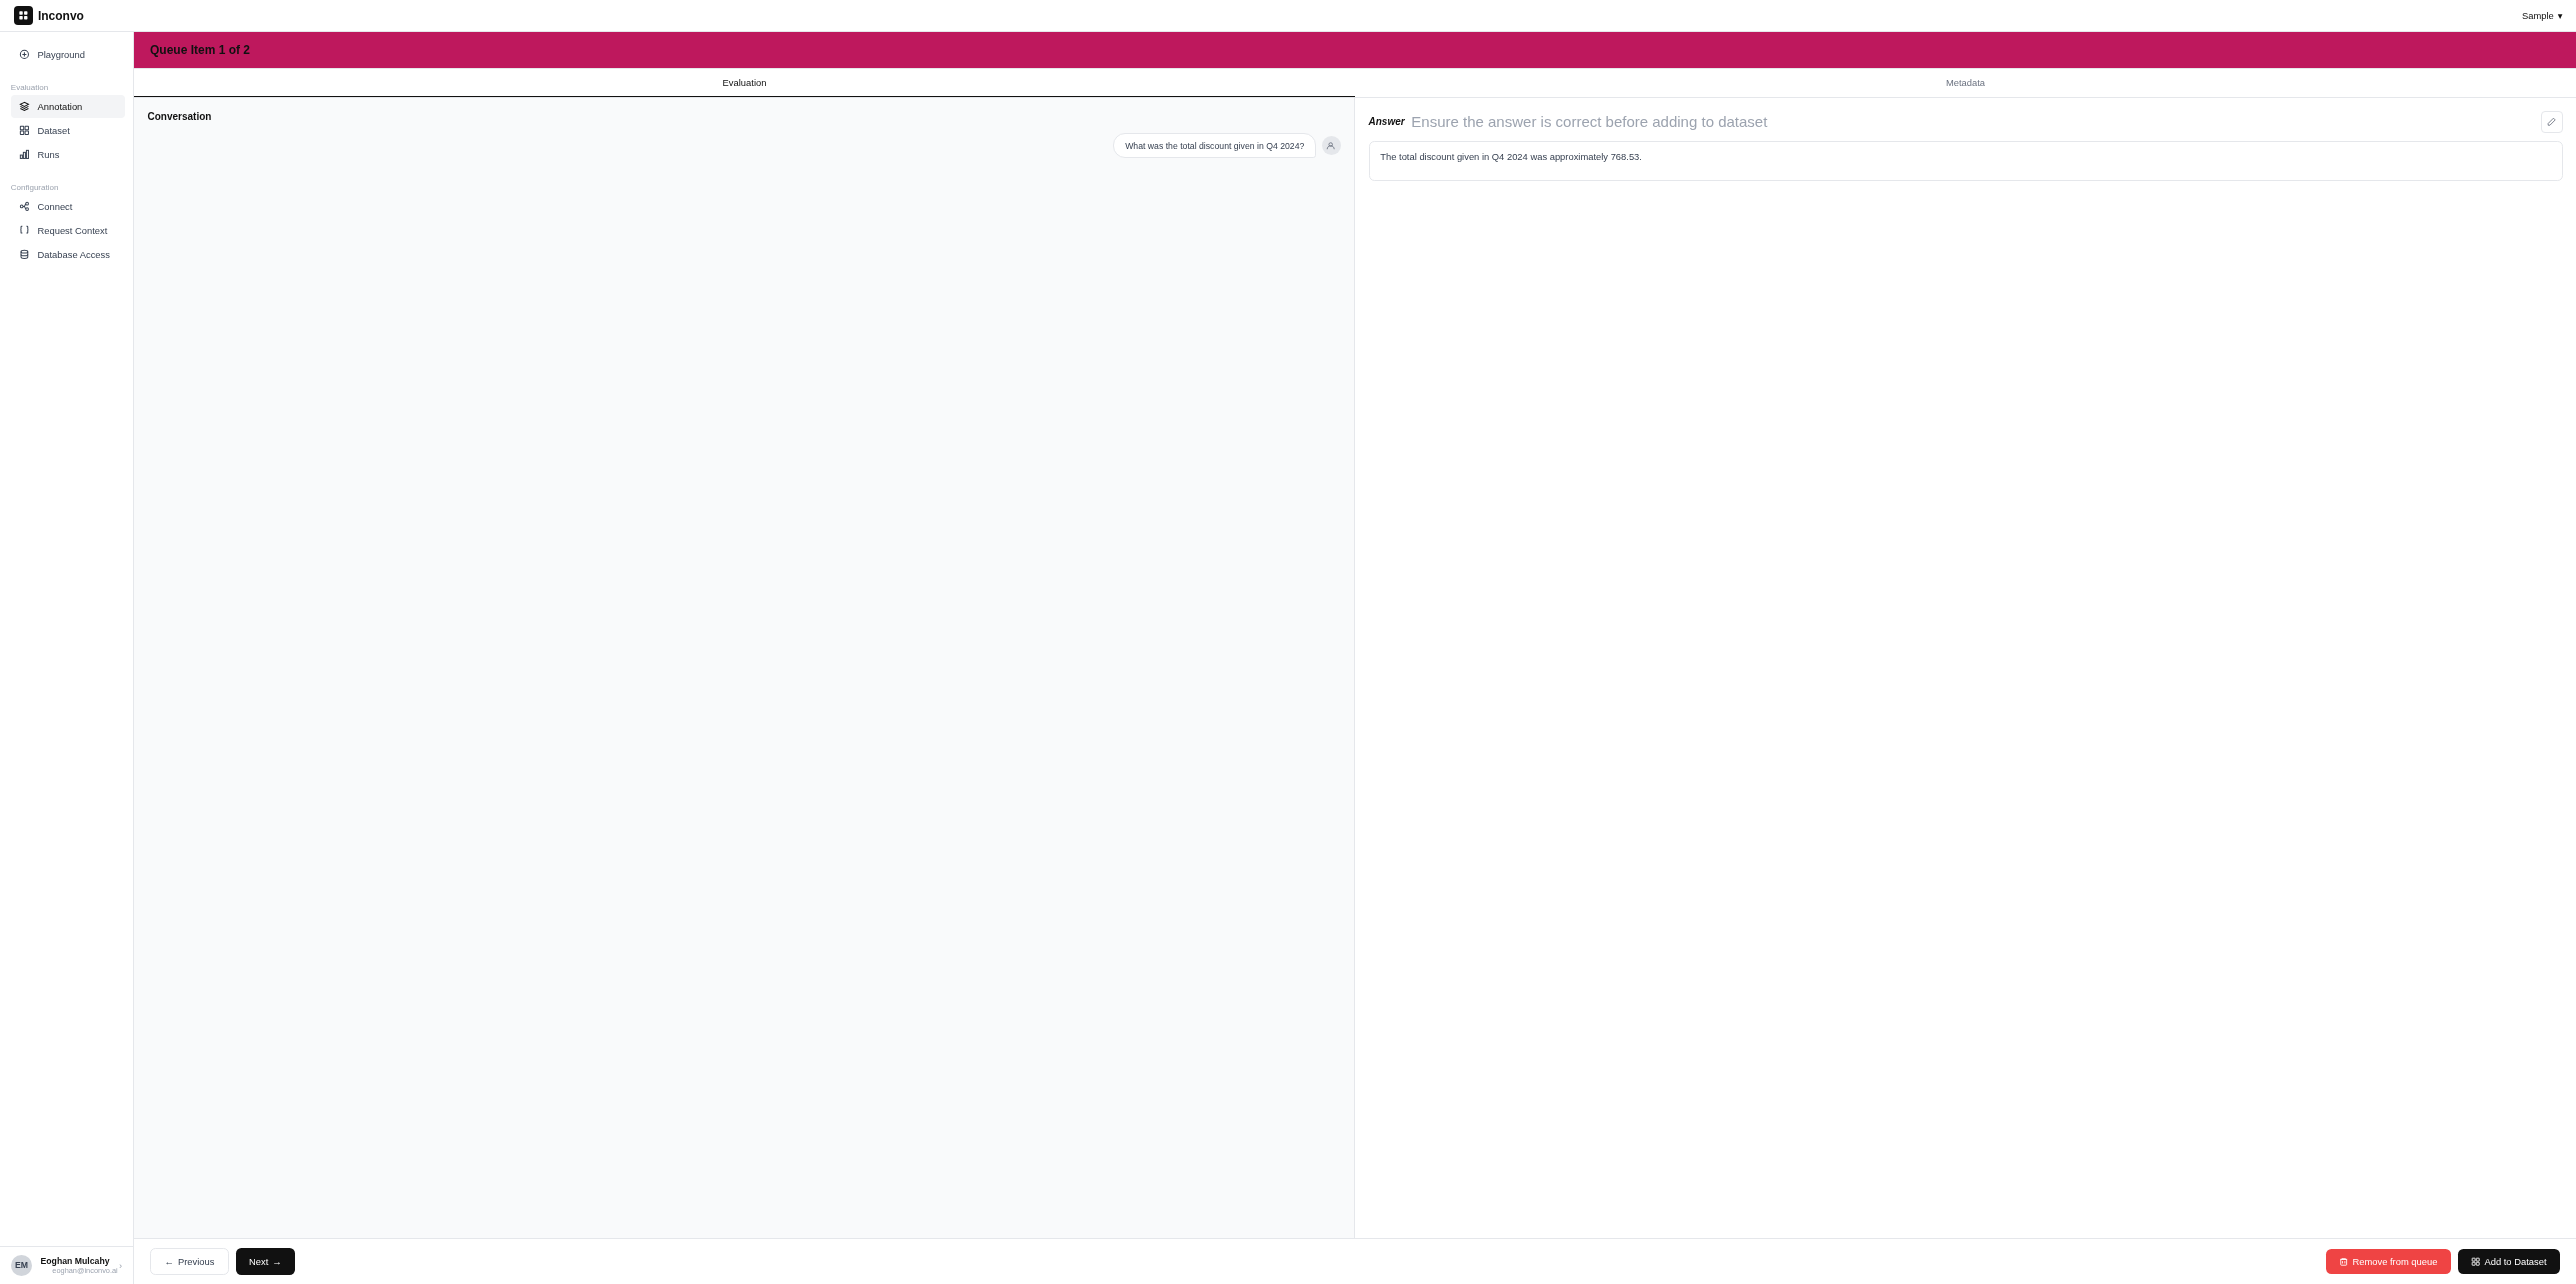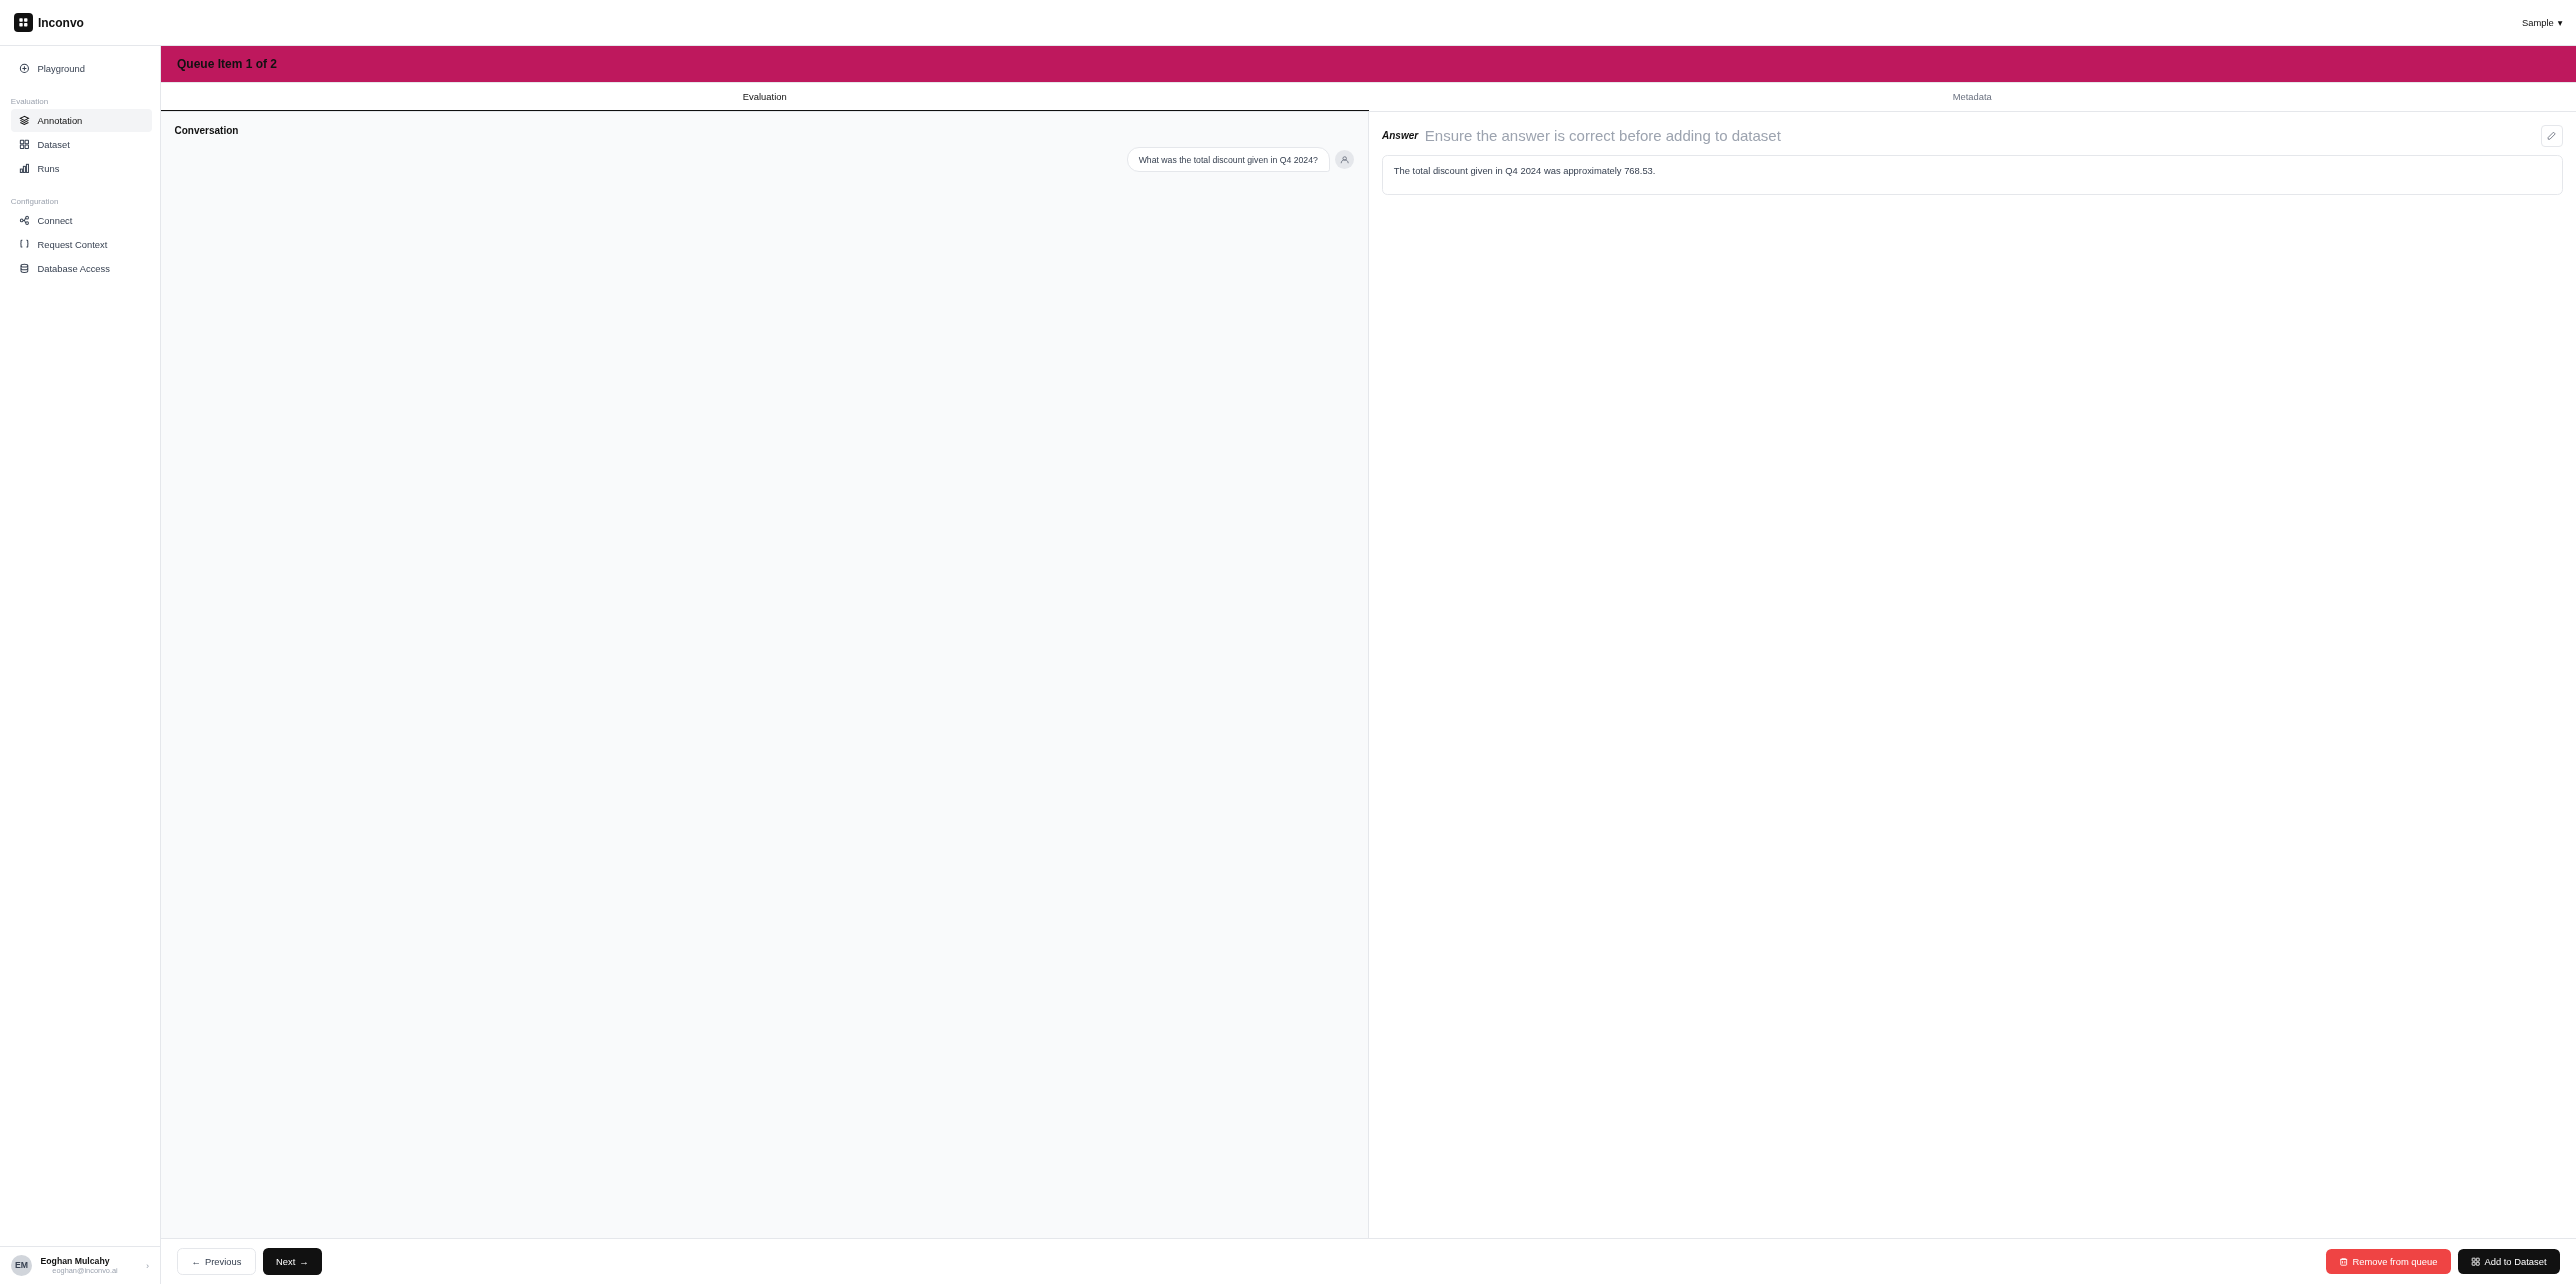--- a/index.html
+++ b/index.html
@@ -1,20 +1,20 @@
 <!DOCTYPE html>
 <html style="font-size:10.8px"><head>
   <meta charset="utf-8">
   <style>
     * { box-sizing: border-box; margin: 0; padding: 0; }
     body { font-family: -apple-system, BlinkMacSystemFont, 'Segoe UI', sans-serif; background: #fff; display: flex; flex-direction: column; height: 100vh; overflow: hidden; }
 
     
     .topbar {
-      height: 46px;
+      height: 32px;
       display: flex;
       align-items: center;
       justify-content: space-between;
       padding: 0 13.5px;
       border-bottom: 0.7px solid #e5e7eb;
       background: #fff;
       flex-shrink: 0;
     }
     .topbar-logo {
       display: flex;
@@ -45,21 +45,21 @@
 
     
     .app-body {
       display: flex;
       flex: 1;
       overflow: hidden;
     }
 
     
     .sidebar {
-      width: 161px;
+      width: 134px;
       border-right: 0.7px solid #e5e7eb;
       display: flex;
       flex-direction: column;
       background: #fff;
       flex-shrink: 0;
       overflow-y: auto;
     }
     .sidebar-section {
       padding: 10.8px 8px 5.4px 10.8px;
     }

